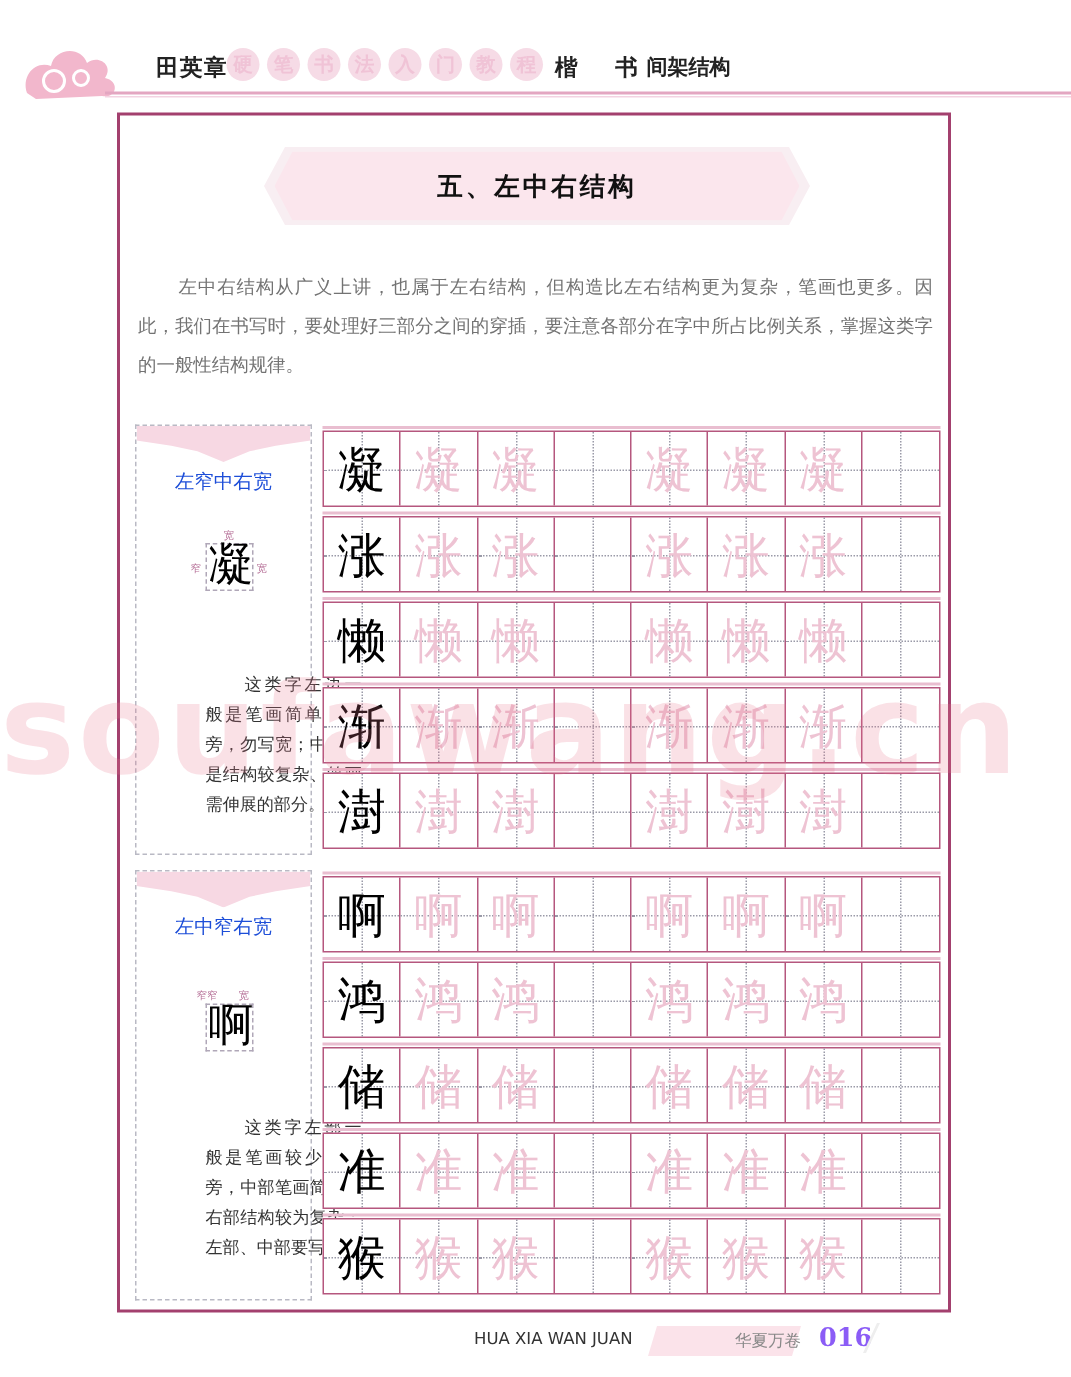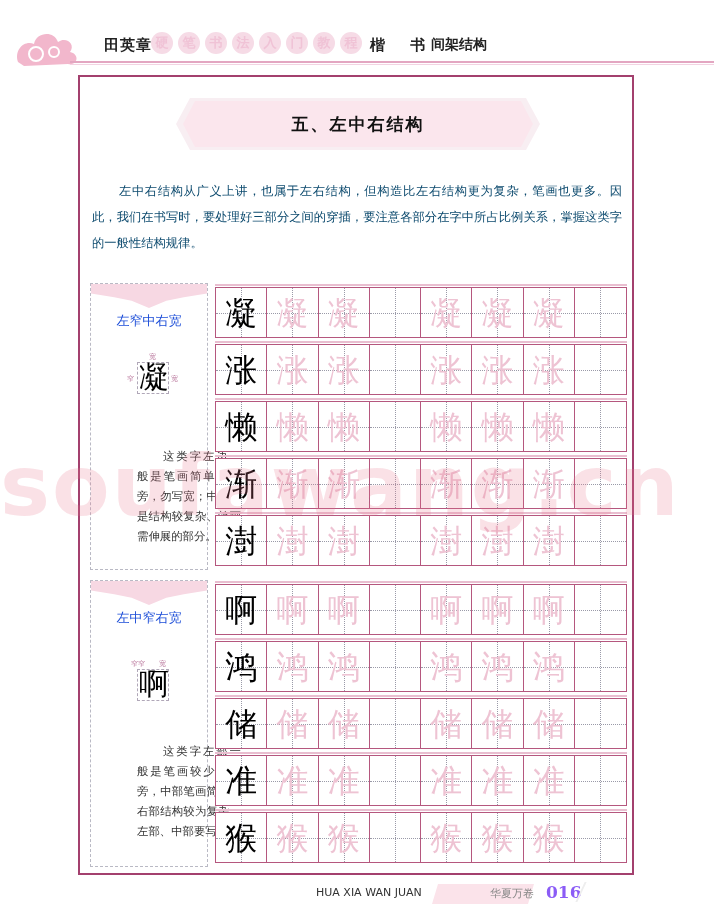--- a/index.html
+++ b/index.html
@@ -12,21 +12,21 @@
   .circles{position:absolute;left:151px;top:12px;display:flex;gap:5px;}
   .circle{width:22px;height:22px;border-radius:50%;background:#f6dbe6;color:#f0c3d6;font-size:13px;display:flex;align-items:center;justify-content:center;font-weight:bold;}
   .hdr-kaishu{position:absolute;left:370px;top:16px;font-size:15px;font-weight:bold;letter-spacing:10px;}
   .hdr-sub{position:absolute;left:431px;top:16px;font-size:14px;font-weight:bold;}
 
   .frame{position:absolute;left:78px;top:75px;width:556px;height:800px;border:2px solid #a3406e;box-sizing:border-box;}
   .title-band{position:absolute;left:183px;top:101px;width:350px;height:46px;background:#fbe6ed;clip-path:polygon(12px 0,338px 0,350px 23px,338px 46px,12px 46px,0 23px);}
   .title-band-outline{position:absolute;left:176px;top:98px;width:364px;height:52px;background:#f8eef2;clip-path:polygon(14px 0,350px 0,364px 26px,350px 52px,14px 52px,0 26px);}
   .title{position:absolute;left:183px;top:101px;width:350px;height:46px;display:flex;align-items:center;justify-content:center;font-family:"DejaVu Sans","Liberation Sans",sans-serif;font-size:17px;font-weight:bold;color:#111;letter-spacing:2px;}
 
-  .intro{position:absolute;left:92px;top:178px;width:530px;font-size:12.3px;line-height:26px;color:#0c4a6e;text-indent:27px;text-align:justify;}
+  .intro{position:absolute;left:92px;top:178px;width:530px;font-size:12.3px;line-height:26px;color:#737373;text-indent:27px;text-align:justify;}
 
   .panel{position:absolute;left:90px;width:118px;border:1px dashed #b9b9c4;box-sizing:border-box;background:#fff;}
   .panel-top{position:absolute;left:0;top:0;width:116px;height:24px;background:#f7d8e3;clip-path:polygon(0 0,100% 0,100% 40%,80% 55%,65% 70%,50% 100%,35% 70%,20% 55%,0 40%);}
   .panel-label{position:absolute;left:0;top:28px;width:116px;text-align:center;font-family:"DejaVu Sans","Liberation Sans",sans-serif;font-size:13px;color:#1d4ed8;}
   .demo{position:absolute;left:38px;width:42px;height:42px;}
   .demo-box{position:absolute;left:8px;top:10px;width:32px;height:32px;border:1px dashed #b0a7b8;box-sizing:border-box;}
   .demo-char{position:absolute;left:8px;top:8px;width:34px;text-align:center;font-size:30px;color:#000;line-height:34px;}
   .demo-tag{position:absolute;font-size:7px;color:#b56e96;font-family:"DejaVu Sans",sans-serif;}
   .panel-desc{position:absolute;left:7px;width:104px;font-size:11.4px;line-height:20px;color:#333;text-indent:26px;text-align:justify;margin-left:39px;}
 

